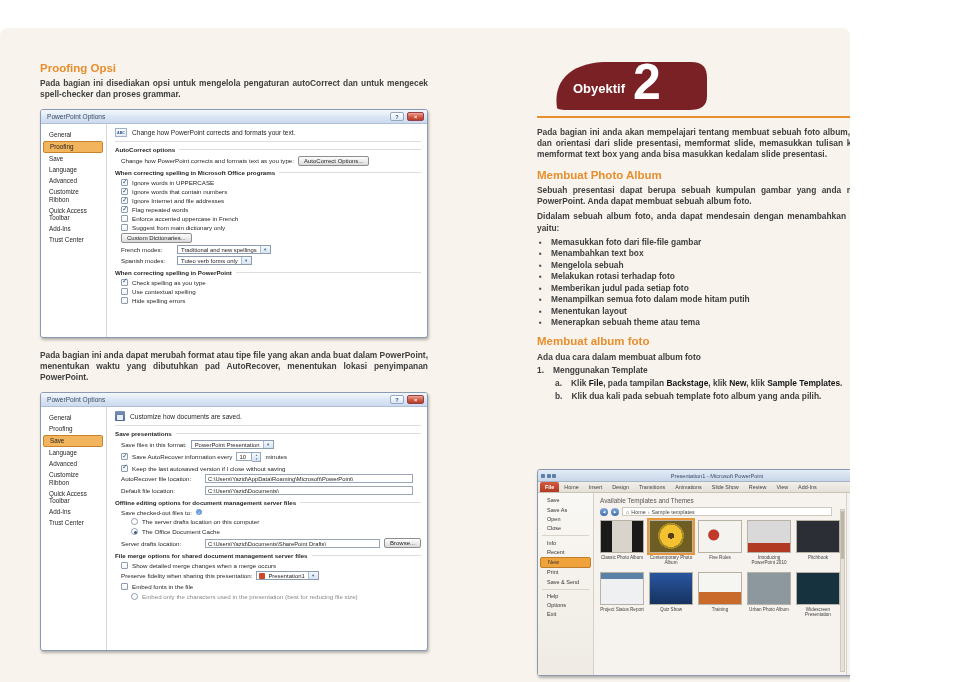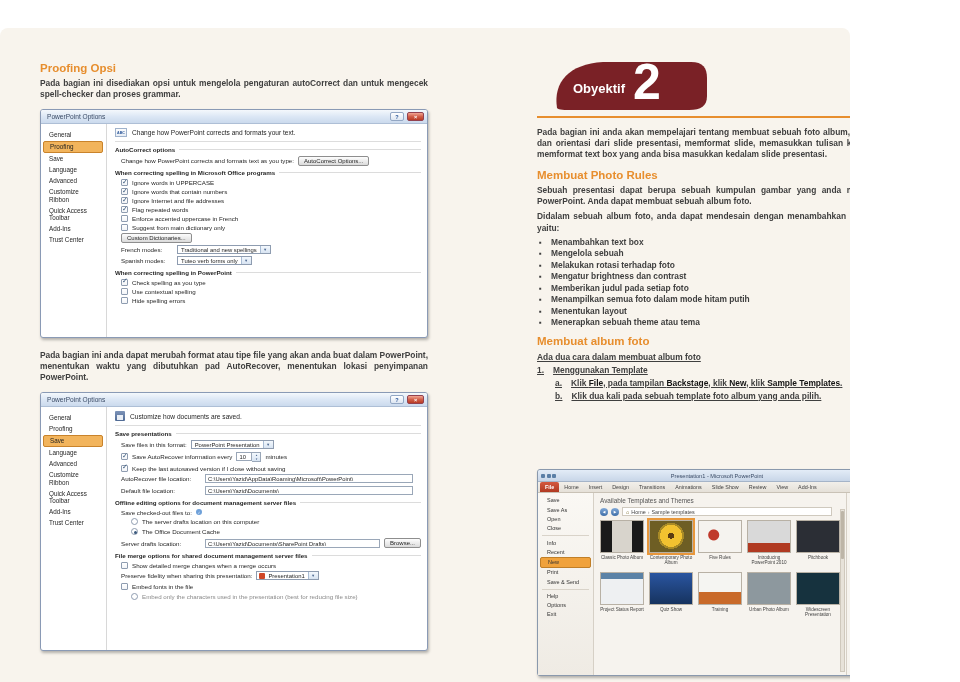--- a/index.html
+++ b/index.html
@@ -17,21 +17,21 @@
   .obj-wrap { position:relative; height:62px; }
   .obj-shape { position:absolute; left:14px; top:2px; }
   .obj-label { position:absolute; left:36px; top:27px; color:#fff; font-size:13px; font-weight:bold; }
   .obj-num { position:absolute; left:96px; top:0px; color:#fff; font-size:50px; font-weight:bold; line-height:56px; }
   .title { color:#E78E2E; font-size:17px; font-weight:bold; margin:4px 0 4px; }
   .title-rule { height:2px; background:#E78E2E; margin-bottom:9px; }
 
   .bullets { list-style:none; margin:2px 0 6px; padding:0; }
   .bullets li { position:relative; padding-left:14px; font-size:8.4px; font-weight:bold; color:#3F3F3F; line-height:11.5px; }
   .bullets li::before { content:"▪"; position:absolute; left:2px; top:0; font-size:8px; color:#3F3F3F; }
-  .steps { font-size:8.4px; font-weight:bold; color:#3F3F3F;text-decoration:underline; }
+  .steps { font-size:8.4px; font-weight:bold; color:#3F3F3F; }
   .step-row { display:flex; gap:9px; line-height:13px; }
   .step-row.sub { padding-left:18px; }
   .bb { color:#141414; }
 
   
   .dlg { position:relative; width:388px; background:#fff; border:1px solid #8A9AB5; border-radius:3px;
          box-shadow:1px 2px 3px rgba(0,0,0,.28); margin-bottom:12px; }
   .dlg-title { height:14px; display:flex; align-items:center; gap:3px; padding:0 3px 0 6px;
          background:linear-gradient(#F4F8FC,#DCE7F5 50%,#CBDAED); border-bottom:1px solid #AEBFD6;
          border-radius:2px 2px 0 0; font-size:6.6px; color:#3A4B66; }
@@ -371,28 +371,28 @@
   <div class="col-right">
     <div class="obj-wrap">
       <svg class="obj-shape" width="160" height="58" viewBox="0 0 160 58">
         <path d="M6,52 C2,26 18,8 52,6 L140,6 C152,6 156,12 156,22 L156,40 C156,50 150,54 138,54 L22,54 C13,54 8,54 6,52 Z" fill="#7A2126"></path>
       </svg>
       <span class="obj-label">Obyektif</span>
       <span class="obj-num">2</span>
     </div>
     <div class="title-rule"></div>
     <p class="body-text">Pada bagian ini anda akan mempelajari tentang membuat sebuah foto album, mengatur ukuran dan orientasi dari slide presentasi, memformat slide, memasukkan tulisan kedalam slide dan memformat text box yang anda bisa masukkan kedalam slide presentasi.</p>
-    <div class="h-orange">Membuat Photo Rules</div>
+    <div class="h-orange">Membuat Photo Album</div>
     <p class="body-text" style="margin-bottom:4px;">Sebuah presentasi dapat berupa sebuah kumpulan gambar yang anda masukan kedalam PowerPoint. Anda dapat membuat sebuah album foto.</p>
     <p class="body-text" style="margin-bottom:3px;">Didalam sebuah album foto, anda dapat mendesain dengan menambahkan beberapa elemen, yaitu:</p>
     <ul class="bullets">
+      <li>Memasukkan foto dari file-file gambar</li>
       <li>Menambahkan text box</li>
       <li>Mengelola sebuah</li>
       <li>Melakukan rotasi terhadap foto</li>
-      <li>Mengatur brightness dan contrast</li>
       <li>Memberikan judul pada setiap foto</li>
       <li>Menampilkan semua foto dalam mode hitam putih</li>
       <li>Menentukan layout</li>
       <li>Menerapkan sebuah theme atau tema</li>
     </ul>
     <div class="h-orange" style="margin-top:6px;">Membuat album foto</div>
     <div class="steps">
       <div class="step-row">
           <span>Ada dua cara dalam membuat album foto</span>
         </div>

